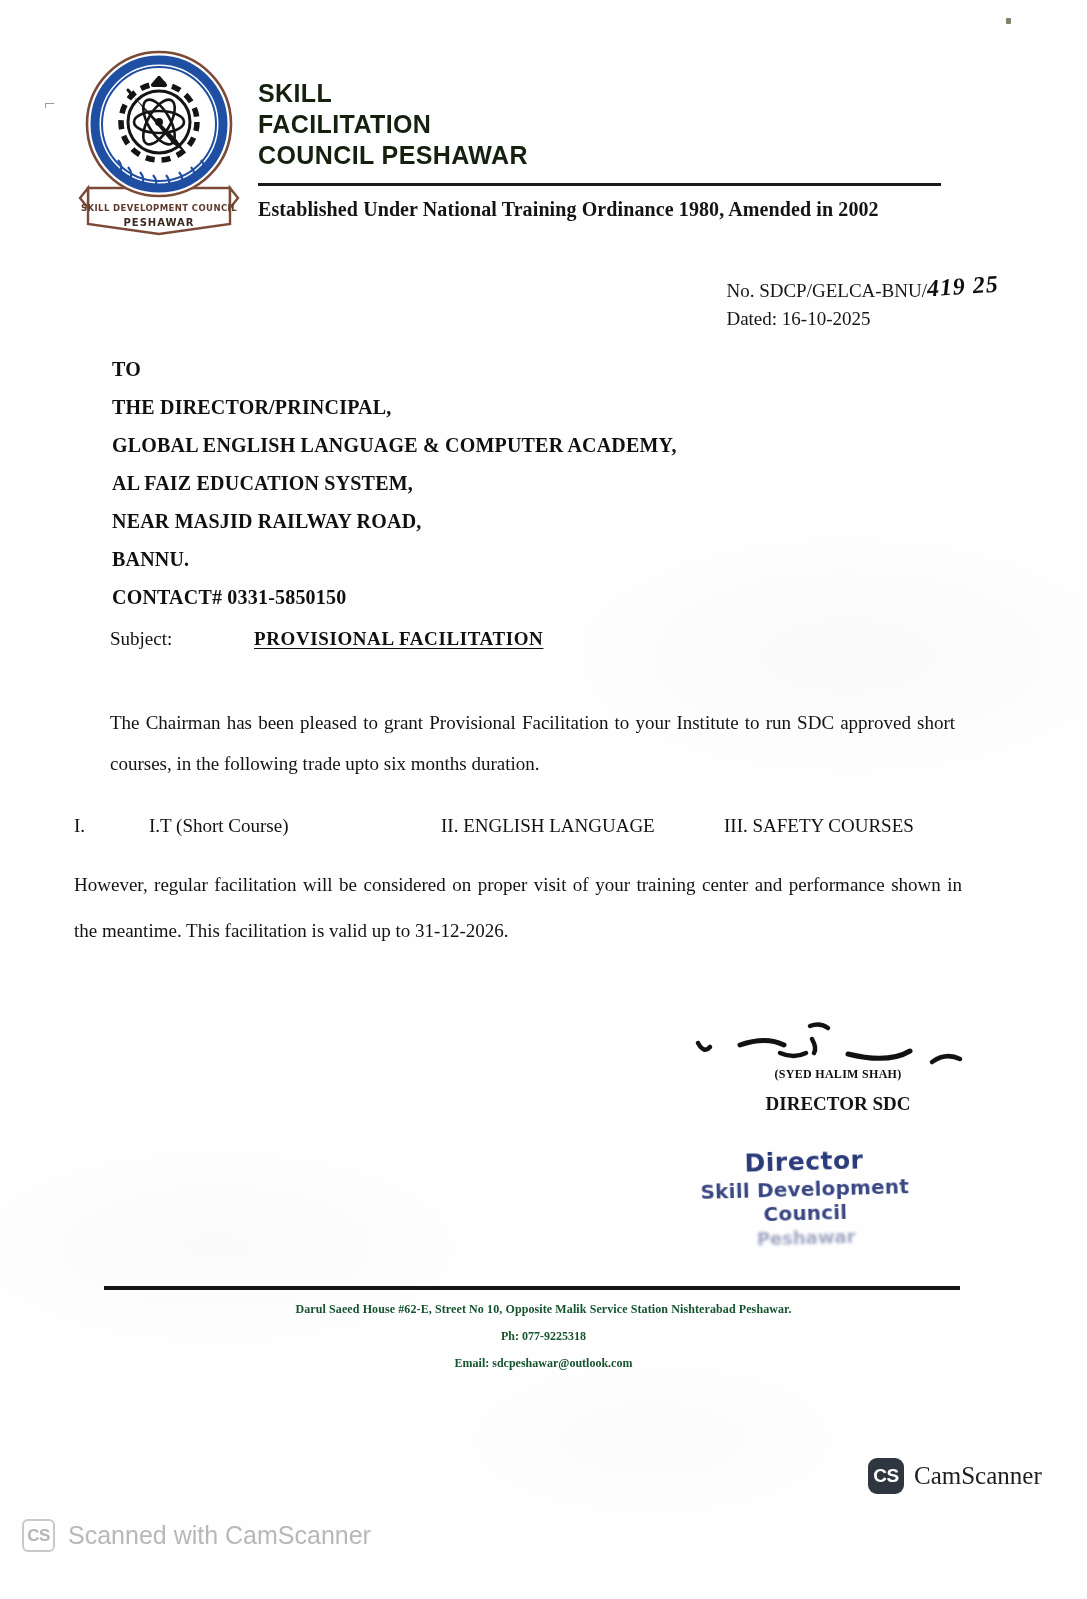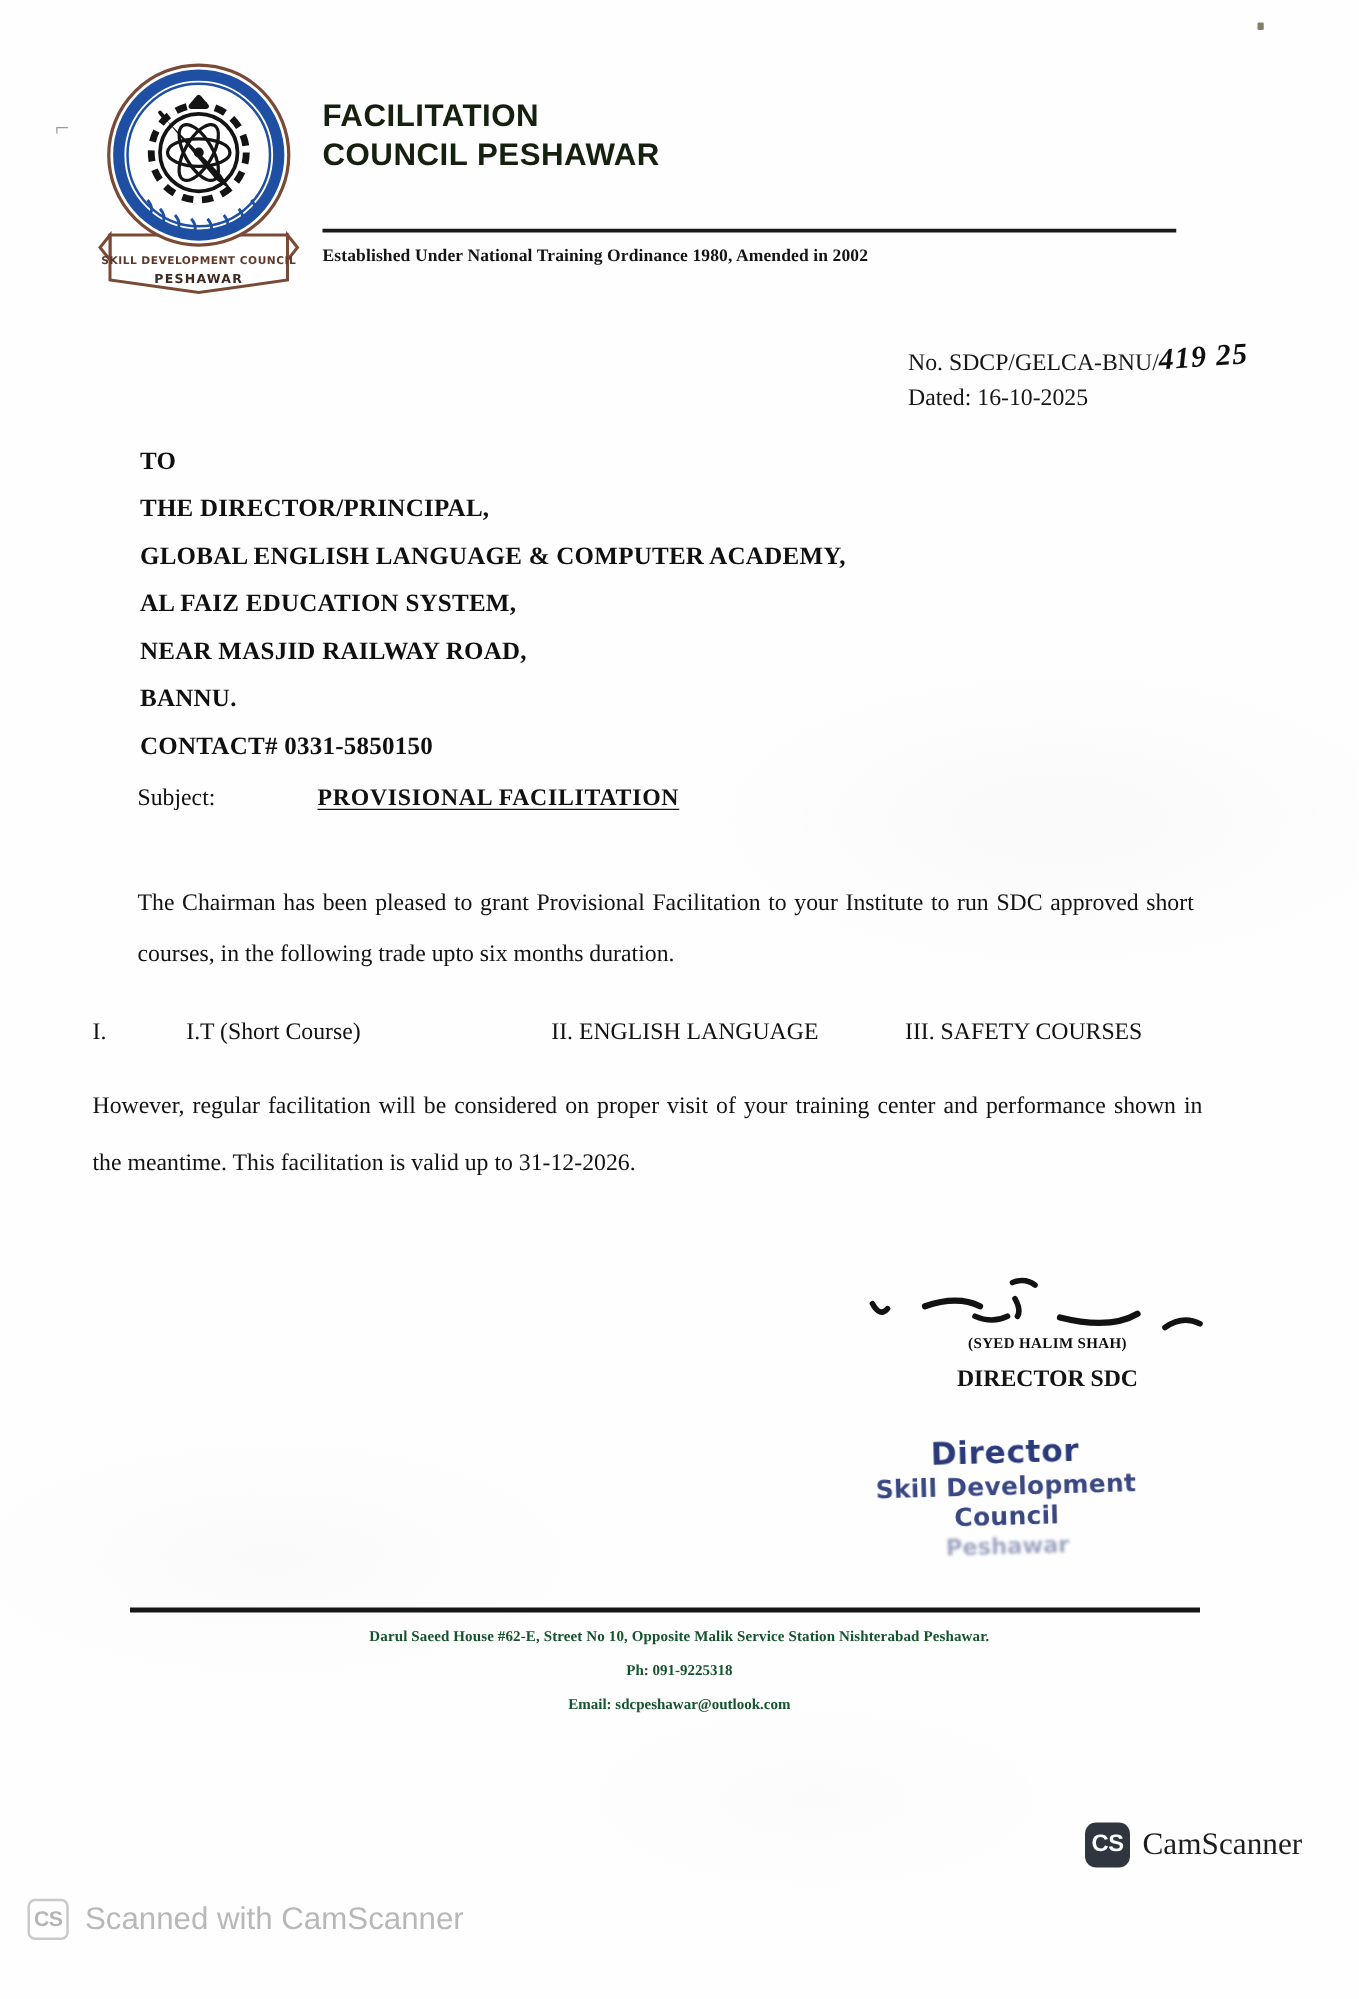--- a/index.html
+++ b/index.html
@@ -82,21 +82,21 @@
     width: 683px;
     height: 3px;
     background: #1a1a1a;
   }
   .established {
     position: absolute;
     left: 258px;
     top: 198px;
     font-family: "Liberation Serif", serif;
     font-weight: bold;
-    font-size: 14px;
+    font-size: 20px;
     letter-spacing: 0.1px;
     color: #141414;
   }
 
   
   .ref-block {
     position: absolute;
     right: 88px;
     top: 275px;
     text-align: left;
@@ -399,20 +399,21 @@
         </g>
 
         <g transform="translate(81,74)">
           <path d="M-26,-26 L18,18 L26,30 L14,22 Z" fill="#141414"></path>
           <path d="M-26,-26 L-31,-32" stroke="#141414" stroke-width="3" stroke-linecap="round"></path>
         </g>
       </svg>
     </div>
 
     <div class="org-block">
+      <div class="org-title">SKILL</div>
       <div class="org-title">FACILITATION</div>
       <div class="org-title">COUNCIL PESHAWAR</div>
     </div>
 
     <div class="header-rule"></div>
 
     <div class="established">Established Under National Training Ordinance 1980, Amended in 2002</div>
   </div>
 
   <div class="ref-block">
@@ -466,21 +467,21 @@
     <div class="stamp">
       <div class="stamp-l1">Director</div>
       <div class="stamp-l2">Skill Development Council</div>
       <div class="stamp-l3">Peshawar</div>
     </div>
   </div>
 
   <div class="footer-rule"></div>
   <div class="footer">
     <div class="fline1">Darul Saeed House #62-E, Street No 10, Opposite Malik Service Station Nishterabad Peshawar.</div>
-    <div>Ph: 091-9225318</div>
+    <div>Ph: 077-9225318</div>
     <div>Email: sdcpeshawar@outlook.com</div>
   </div>
 
   <div class="cs-brand">
     <div class="cs-logo-dark">CS</div>
     <div class="cs-brand-text">CamScanner</div>
   </div>
 
   <div class="cs-watermark">
     <div class="cs-logo-light">CS</div>

